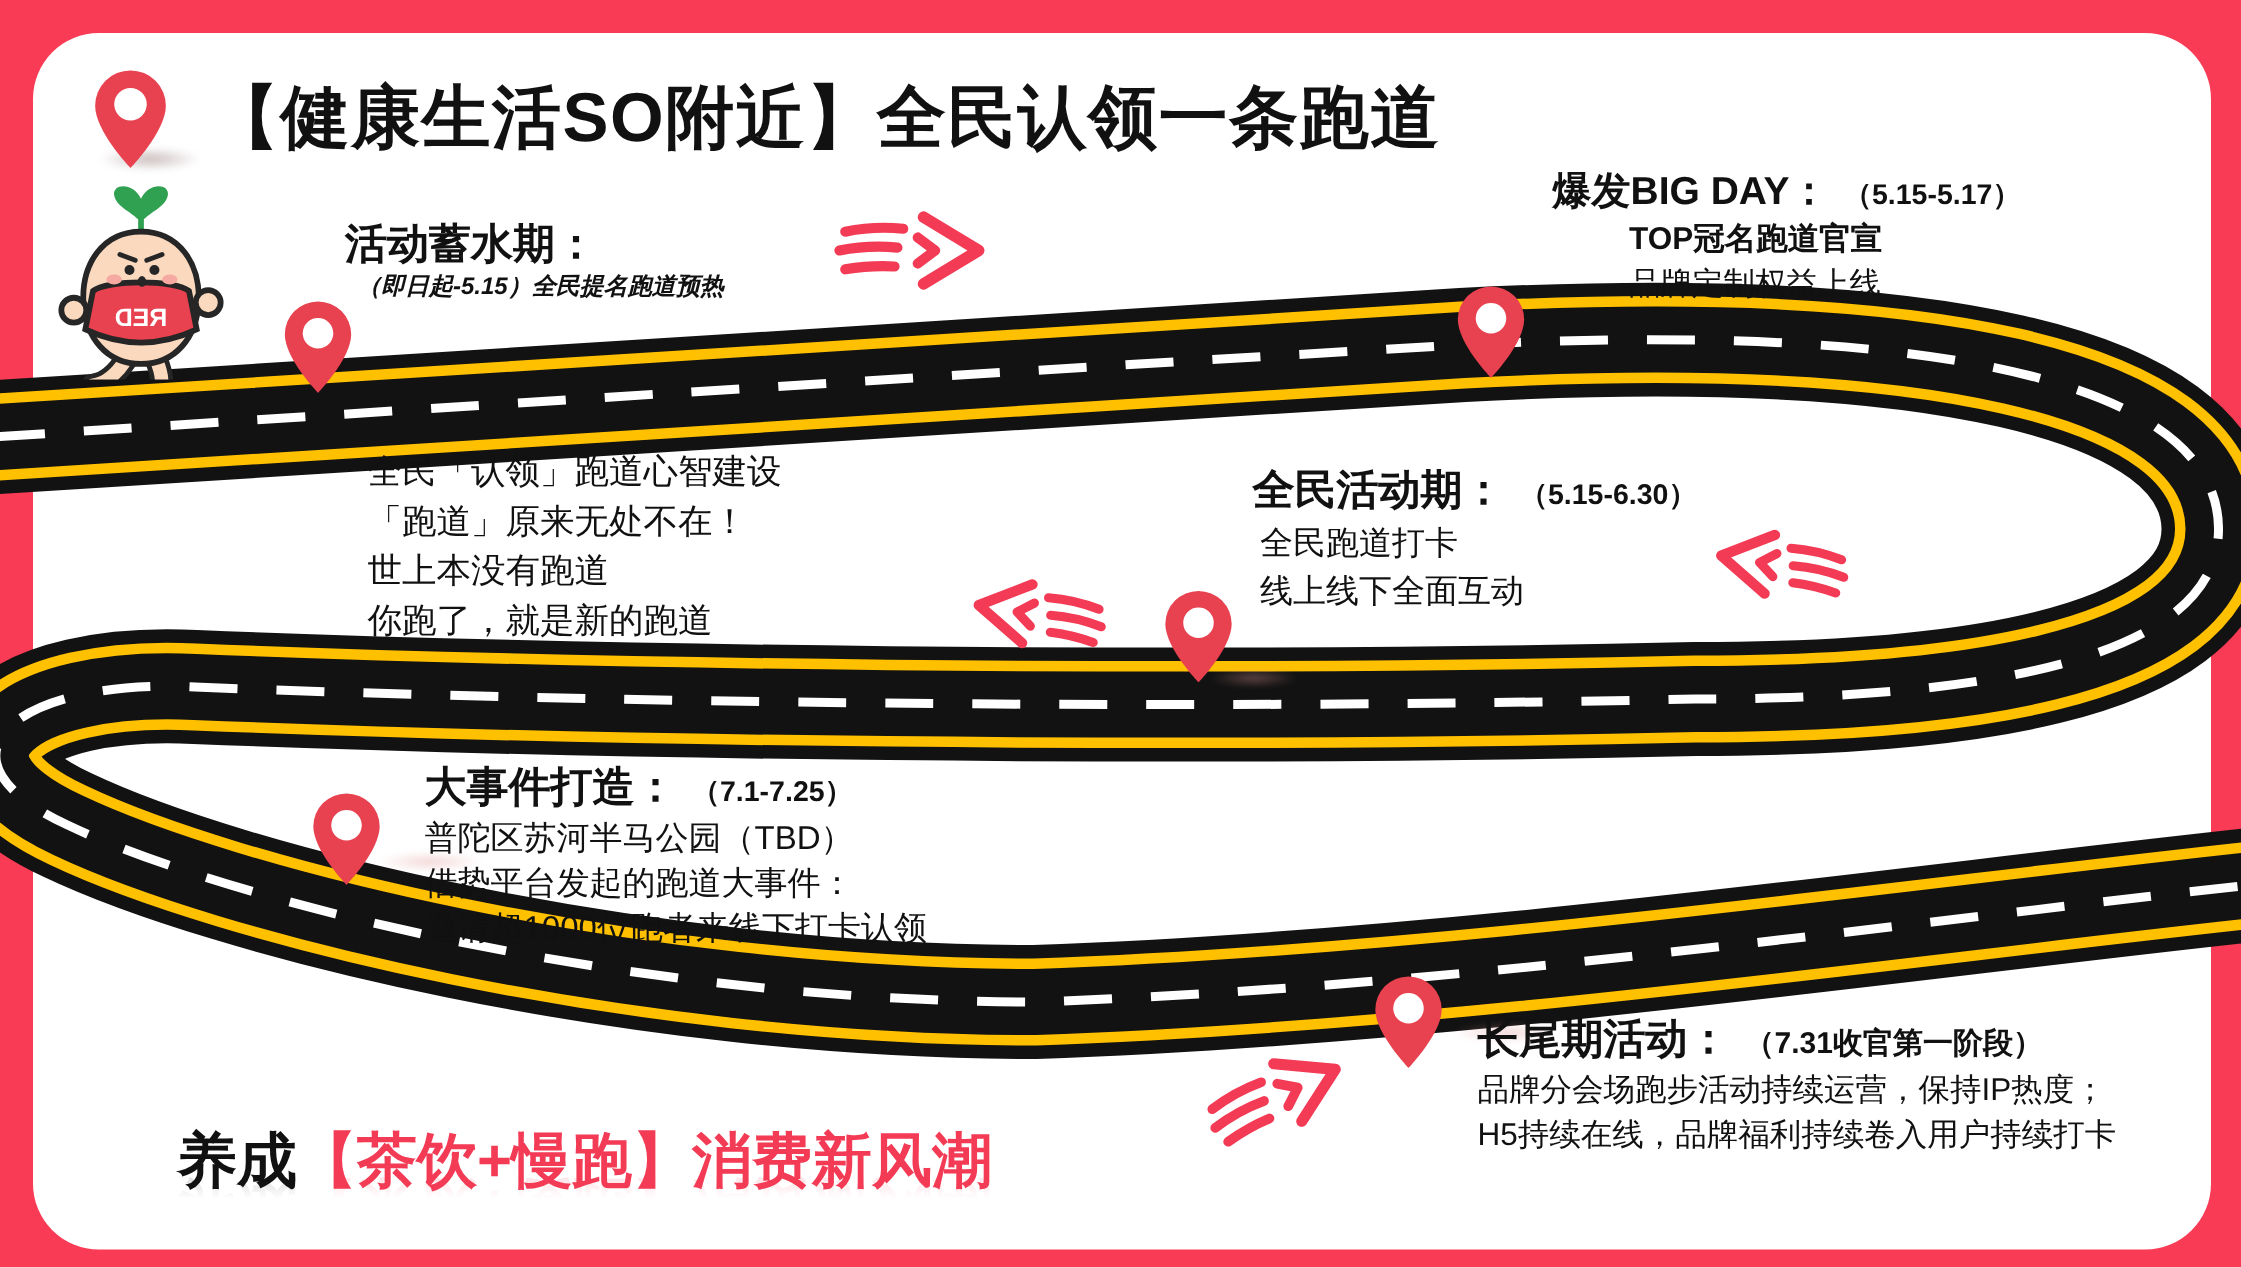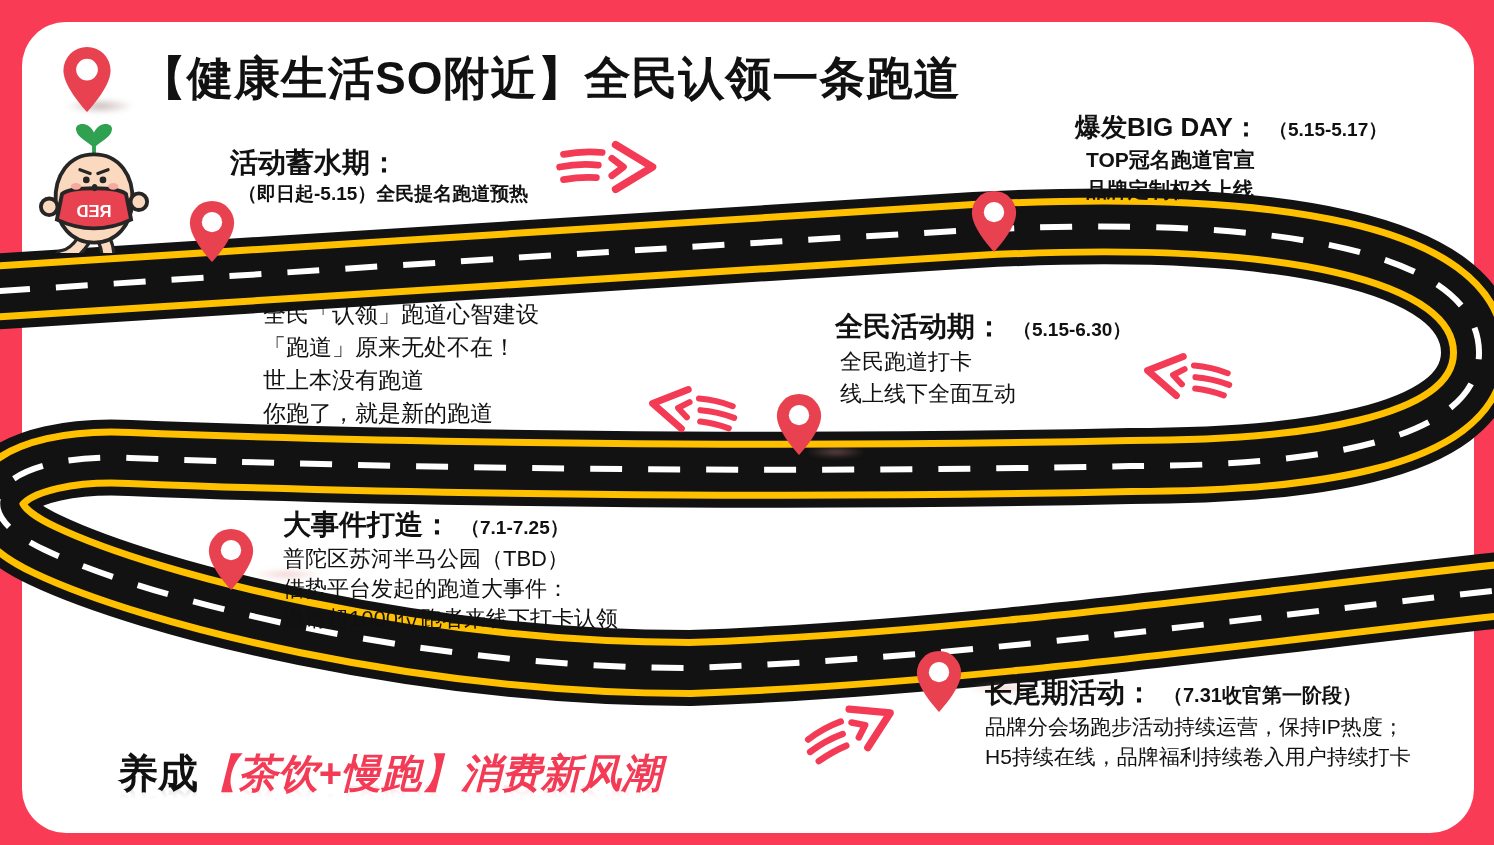--- a/index.html
+++ b/index.html
@@ -19,43 +19,43 @@
   .layer{position:absolute;left:0;top:0;width:1494px;height:845px;pointer-events:none;}
   .abs{position:absolute;}
 
   .page-title{left:140px;top:48px;font-size:46px;font-weight:900;color:var(--text-black);letter-spacing:1px;white-space:nowrap;}
 
   .phase-title{font-size:28px;font-weight:800;color:var(--text-black);white-space:nowrap;}
   .phase-date{font-size:19px;font-weight:800;color:var(--text-black);margin-left:10px;}
   .phase-line{font-size:21px;font-weight:500;color:var(--text-black);white-space:nowrap;line-height:30px;}
 
   .warmup-title{left:230px;top:144px;}
-  .warmup-desc{left:238px;top:181px;font-size:19px;font-weight:600;color:var(--text-black);white-space:nowrap;}
-
-  .bigday-title{left:1035px;top:110px;font-size:26px;margin-left:40px;}
+  .warmup-desc{left:238px;top:181px;font-size:16px;font-weight:600;color:var(--text-black);white-space:nowrap;font-style:italic;}
+
+  .bigday-title{left:1035px;top:110px;font-size:26px;}
   .bigday-lines{left:1086px;top:145px;}
 
-  .mindset{left:263px;top:298px;font-size:23px;font-weight:500;color:var(--text-black);line-height:33px;white-space:nowrap;}
+  .mindset{left:245px;top:298px;font-size:23px;font-weight:500;color:var(--text-black);line-height:33px;white-space:nowrap;}
 
   .activity-title{left:835px;top:308px;}
   .activity-lines{left:840px;top:346px;}
   .activity-lines .phase-line{line-height:32px;font-size:22px;}
 
   .bigevent-title{left:283px;top:506px;}
   .bigevent-lines{left:283px;top:544px;}
   .bigevent-lines .phase-line{line-height:30px;font-size:22px;}
 
   .longtail-title{left:985px;top:674px;}
   .longtail-lines{left:985px;top:712px;}
   .longtail-lines .phase-line{line-height:30px;}
 
   .slogan{left:118px;top:746px;font-size:40px;font-weight:900;white-space:nowrap;
           -webkit-box-reflect:below -24px linear-gradient(transparent 60%, rgba(0,0,0,0.22));}
   .slogan .black{color:var(--text-black);}
-  .slogan .red{color:var(--slogan-red);font-style:italic;}
+  .slogan .red{color:var(--slogan-red);}
 
   .pin-shadow{border-radius:50%;background:radial-gradient(closest-side, rgba(140,110,110,0.45), rgba(140,110,110,0));filter:blur(2px);}
   .swoosh{border-radius:50%;background:radial-gradient(closest-side, rgba(225,150,150,0.40), rgba(225,150,150,0));filter:blur(2px);}
 
   svg{display:block;}
 </style>
 </head>
 <body>
 
 <div class="slide">
@@ -164,21 +164,21 @@
   </svg>
 
   <div class="abs phase-title warmup-title">活动蓄水期：</div>
   <div class="abs warmup-desc">（即日起-5.15）全民提名跑道预热</div>
 
   <div class="abs phase-title bigday-title">
     <span>爆发BIG DAY：</span><span class="phase-date">（5.15-5.17）</span>
   </div>
   <div class="abs bigday-lines">
     <div class="phase-line" style="font-weight:600;">TOP冠名跑道官宣</div>
-    <div class="phase-line" style="font-weight:700;">品牌定制权益上线</div>
+    <div class="phase-line" style="font-weight:400;">品牌定制权益上线</div>
   </div>
 
   <div class="abs mindset">
     <div>全民「认领」跑道心智建设</div>
     <div>「跑道」原来无处不在！</div>
     <div>世上本没有跑道</div>
     <div>你跑了，就是新的跑道</div>
   </div>
 
   <div class="abs phase-title activity-title">

